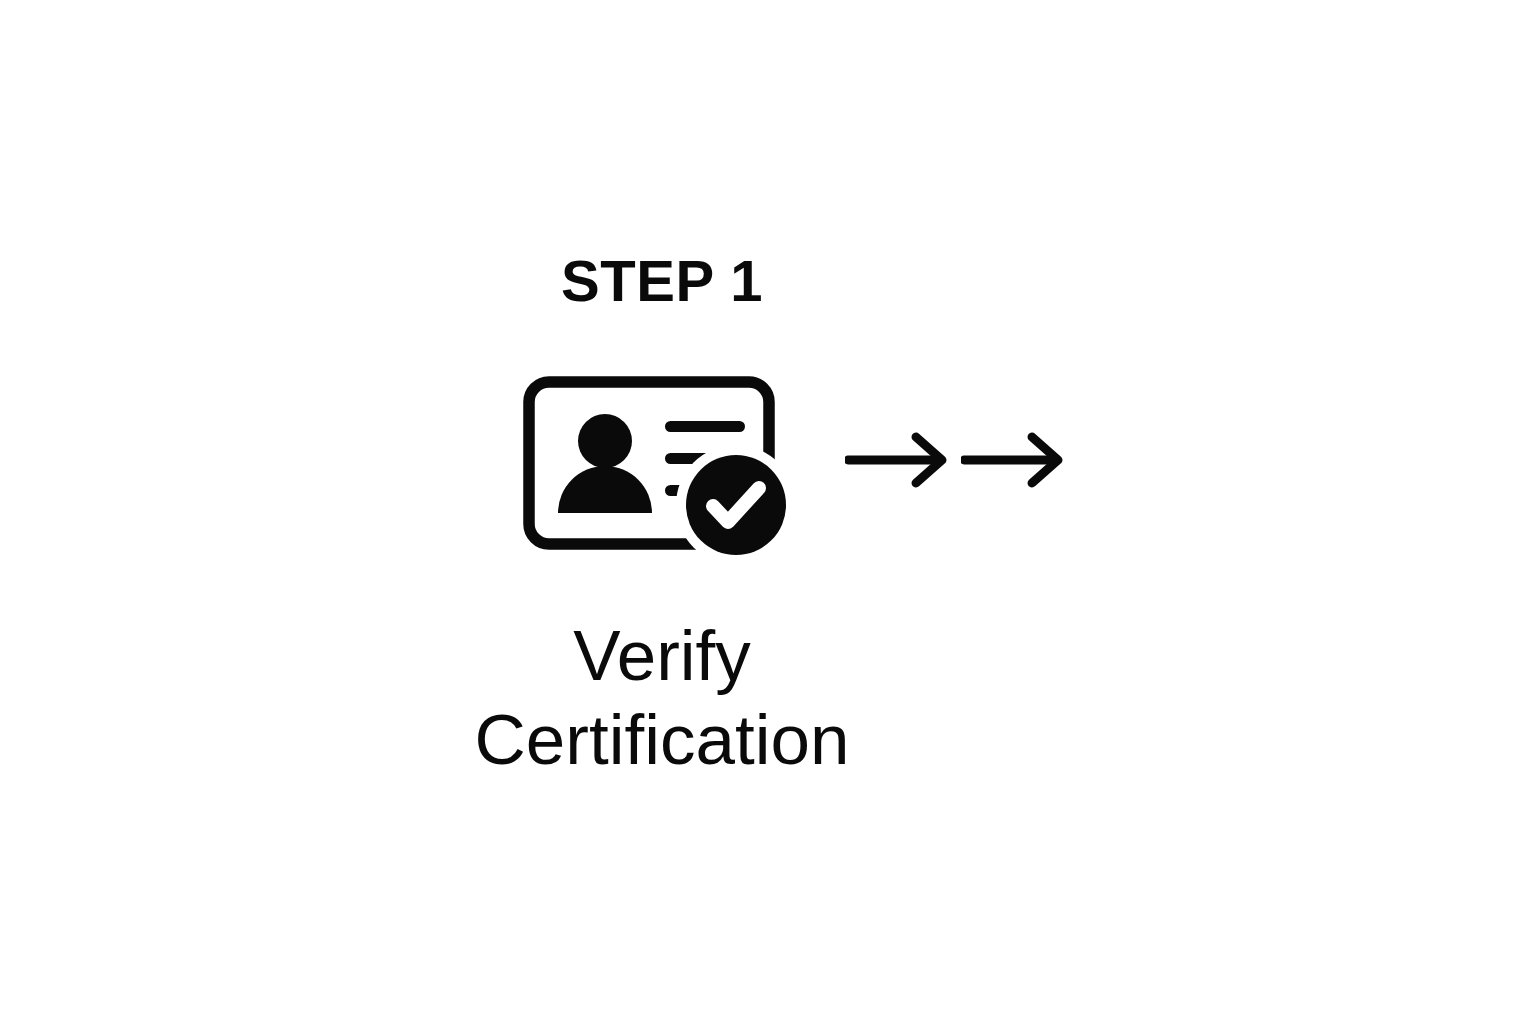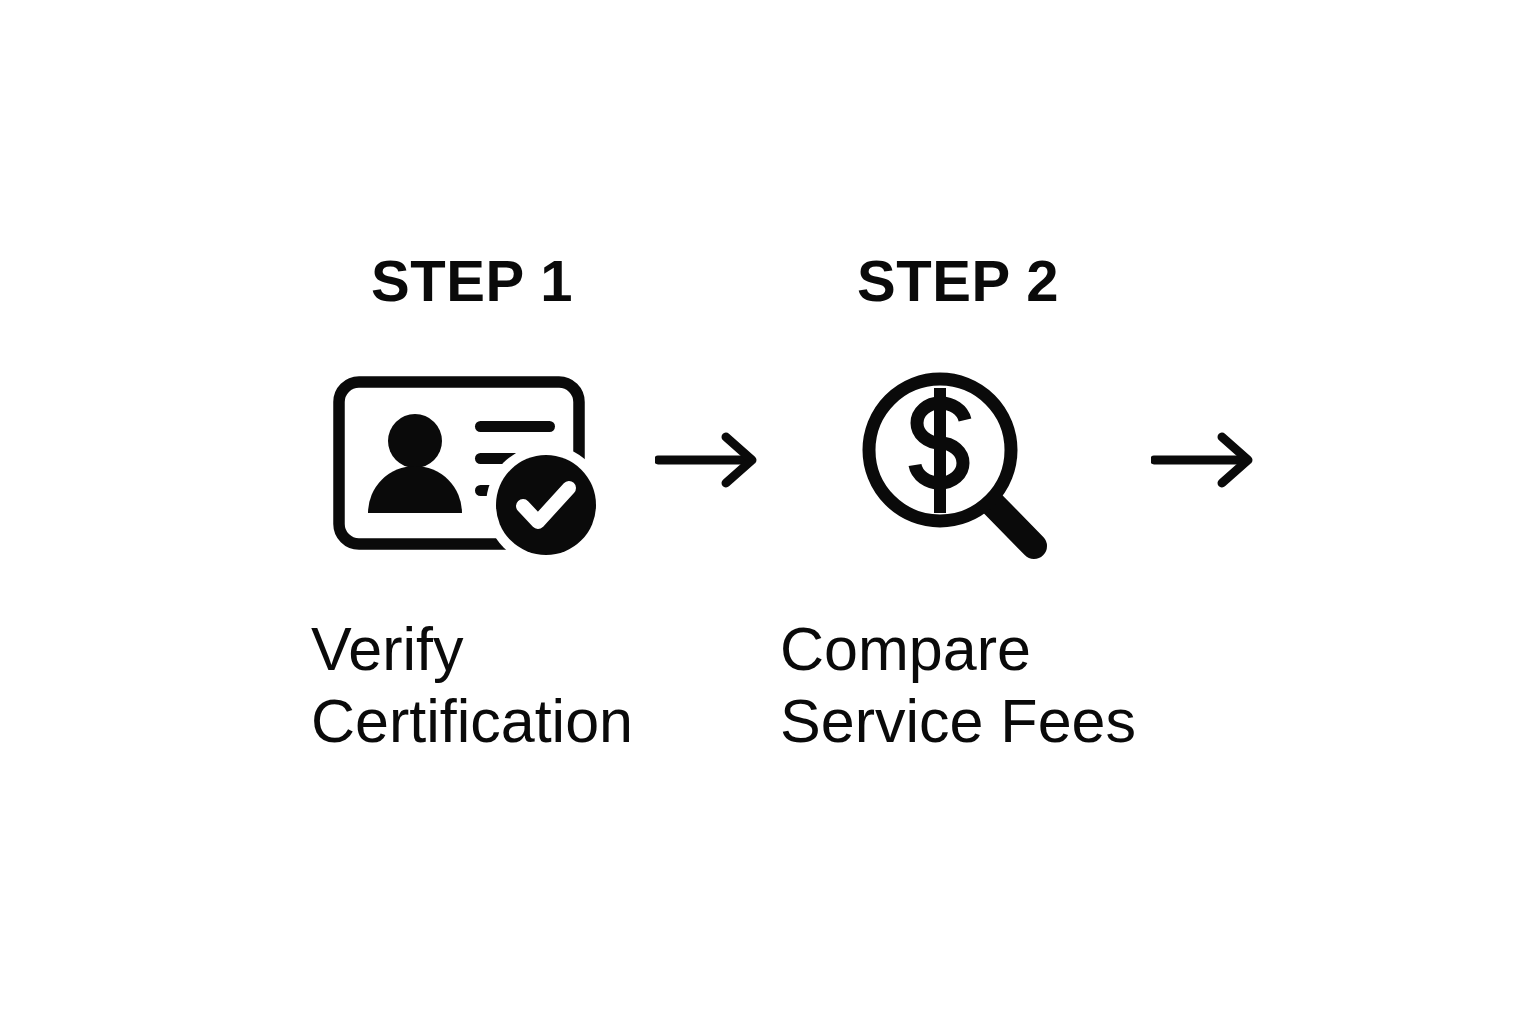--- a/index.html
+++ b/index.html
@@ -52,24 +52,24 @@
   .step-icon {
     height: 200px;
     margin-top: 58px;
     display: flex;
     align-items: center;
     justify-content: center;
   }
 
   .step-label {
     margin-top: 46px;
-    font-size: 61px;
+    font-size: 71px;
     font-weight: normal;
     line-height: 1.18;
-    text-align: left;
+    text-align: center;
     color: #0a0a0a;
     white-space: pre-line;
   }
 
   
   .connector {
     width: 116px;
     display: flex;
     align-items: flex-start;
     justify-content: center;
@@ -115,44 +115,20 @@
 Certification</div>
   </div>
 
   <div class="connector connector--1">
     <svg width="110" height="60" viewBox="0 0 110 60" aria-hidden="true">
       <line x1="3" y1="30" x2="94" y2="30" stroke="#0a0a0a" stroke-width="9" stroke-linecap="round"></line>
       <polyline points="71,7 97,30 71,53" fill="none" stroke="#0a0a0a" stroke-width="9" stroke-linecap="round" stroke-linejoin="round"></polyline>
     </svg>
   </div>
 
-  <div class="step step--2">
-    <div class="step-eyebrow">STEP 2</div>
-
-    <div class="step-icon">
-
-      <svg width="220" height="200" viewBox="0 0 220 200" aria-hidden="true">
-
-        <line x1="139" y1="130" x2="186" y2="178" stroke="#0a0a0a" stroke-width="26" stroke-linecap="round"></line>
-
-        <circle cx="92" cy="82" r="71" fill="#ffffff" stroke="#0a0a0a" stroke-width="13"></circle>
-
-        <path d="M 117 52
-                 a 25 21 0 0 0 -25 -17
-                 a 23 20 0 0 0 0 40
-                 a 23 20 0 0 1 0 40
-                 a 25 21 0 0 1 -25 -18" fill="none" stroke="#0a0a0a" stroke-width="13" stroke-linecap="butt"></path>
-
-        <rect x="86" y="20" width="12" height="125" fill="#0a0a0a"></rect>
-      </svg>
-    </div>
-
-    <div class="step-label">Compare
-Service Fees</div>
-  </div>
 
   <div class="connector connector--2">
     <svg width="110" height="60" viewBox="0 0 110 60" aria-hidden="true">
       <line x1="3" y1="30" x2="94" y2="30" stroke="#0a0a0a" stroke-width="9" stroke-linecap="round"></line>
       <polyline points="71,7 97,30 71,53" fill="none" stroke="#0a0a0a" stroke-width="9" stroke-linecap="round" stroke-linejoin="round"></polyline>
     </svg>
   </div>
 
 
 </div>

